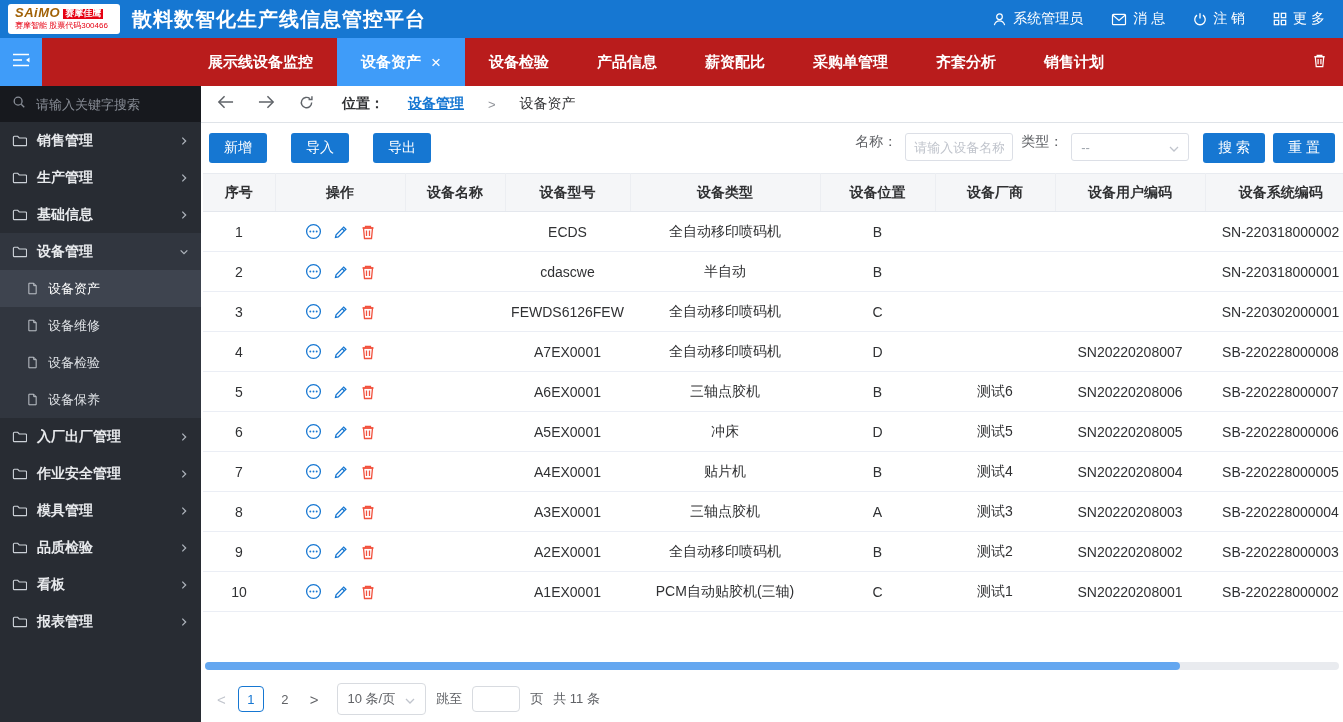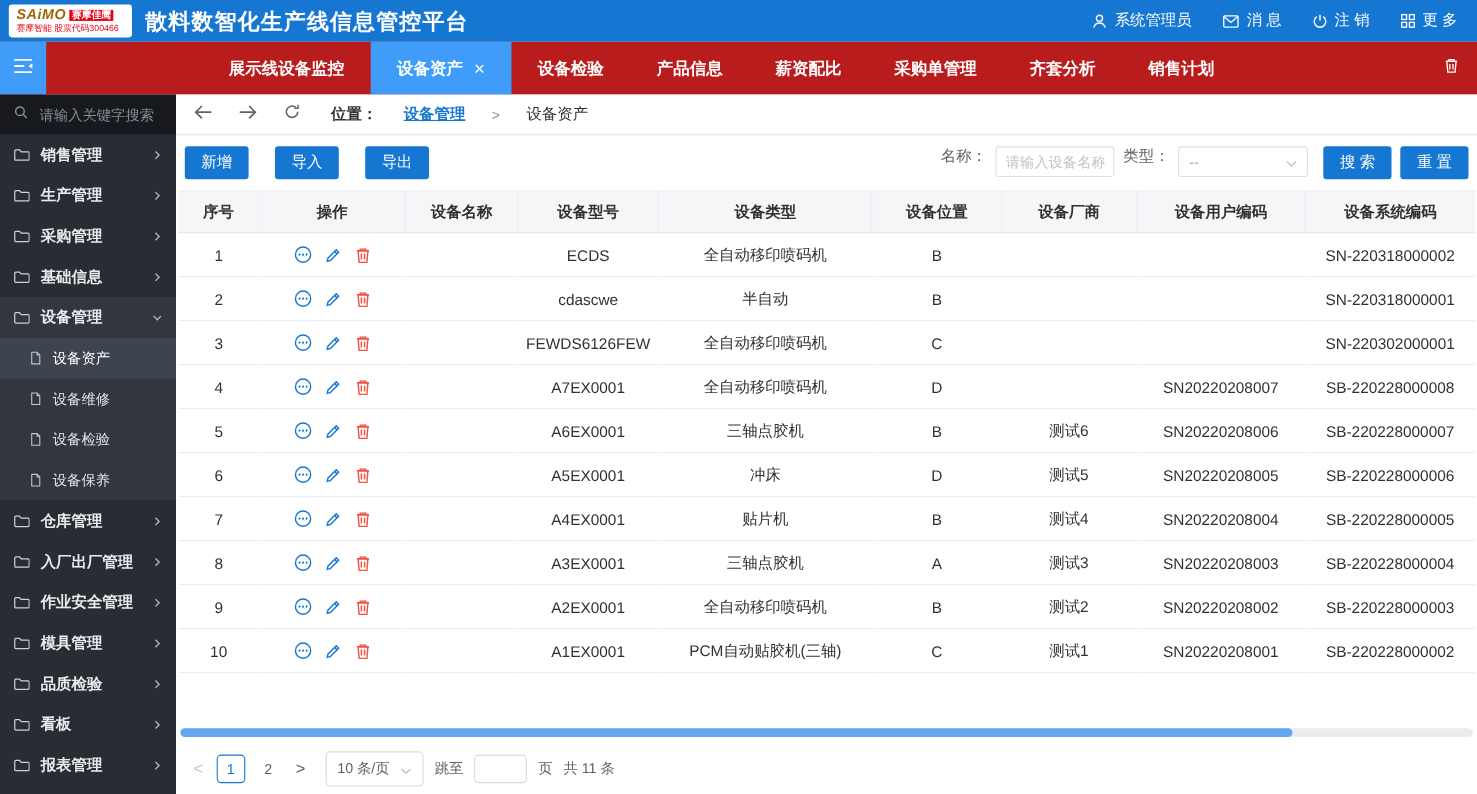--- a/index.html
+++ b/index.html
@@ -28,21 +28,21 @@
   .tab { display:flex; align-items:center; padding:0 24px; color:#fff; font-size:15px; font-weight:600;
          cursor:pointer; white-space:nowrap; }
   .tab.active { background:#3f9cf9; gap:10px; }
   .tab-close { font-size:17px; font-weight:400; line-height:1; }
   .tab-trash { margin-left:auto; display:flex; align-items:center; padding-right:16px; color:#fff; cursor:pointer; }
 
   
   .body { display:flex; height:636px; }
 
   
-  .sidebar { width:160px; background:#282c33; flex-shrink:0; display:flex; flex-direction:column; overflow:hidden; }
+  .sidebar { width:201px; background:#282c33; flex-shrink:0; display:flex; flex-direction:column; overflow:hidden; }
   .side-search { height:36px; background:#17191e; display:flex; align-items:center; gap:8px; padding:0 12px;
                  color:#8a8f98; flex-shrink:0; }
   .side-search input { flex:1; width:100%; background:transparent; border:none; outline:none; color:#cfd3da; font-size:13px;
                        font-family:inherit; }
   .side-search input::placeholder { color:#878c95; }
   .menu { flex:1; overflow:hidden; }
   .menu-item { height:37px; display:flex; align-items:center; gap:10px; padding:0 12px; color:#e8eaed;
                font-size:14px; font-weight:600; cursor:pointer; }
   .menu-item .mi-ico { color:#ccd1d8; display:flex; }
   .menu-item .chev { margin-left:auto; color:#aeb4bc; display:flex; }
@@ -247,33 +247,20 @@
                 <path d="M4 2l4 4-4 4"></path>
               </svg>
     </span>
   </div>
           <div class="menu-item">
     <span class="mi-ico">
       <svg viewBox="0 0 16 16" width="15" height="15" fill="none" stroke="currentColor" stroke-width="1.2">
                 <path d="M1.5 4.5c0-.6.4-1 1-1h3.6l1.6 1.8h6.8c.6 0 1 .4 1 1v6.2c0 .6-.4 1-1 1H2.5c-.6 0-1-.4-1-1V4.5z"></path>
               </svg>
     </span>
-    <span class="mi-label">采购管理</span>
-    <span class="chev">
-      <svg viewBox="0 0 12 12" width="10" height="10" fill="none" stroke="currentColor" stroke-width="1.5">
-                <path d="M4 2l4 4-4 4"></path>
-              </svg>
-    </span>
-  </div>
-          <div class="menu-item">
-    <span class="mi-ico">
-      <svg viewBox="0 0 16 16" width="15" height="15" fill="none" stroke="currentColor" stroke-width="1.2">
-                <path d="M1.5 4.5c0-.6.4-1 1-1h3.6l1.6 1.8h6.8c.6 0 1 .4 1 1v6.2c0 .6-.4 1-1 1H2.5c-.6 0-1-.4-1-1V4.5z"></path>
-              </svg>
-    </span>
     <span class="mi-label">基础信息</span>
     <span class="chev">
       <svg viewBox="0 0 12 12" width="10" height="10" fill="none" stroke="currentColor" stroke-width="1.5">
                 <path d="M4 2l4 4-4 4"></path>
               </svg>
     </span>
   </div>
           <div class="menu-item expanded">
     <span class="mi-ico">
       <svg viewBox="0 0 16 16" width="15" height="15" fill="none" stroke="currentColor" stroke-width="1.2">
@@ -318,33 +305,20 @@
             <div class="sub-item">
     <span class="mi-ico">
       <svg viewBox="0 0 16 16" width="13" height="13" fill="none" stroke="currentColor" stroke-width="1.2">
                   <path d="M3.5 1.5h6l3 3v10h-9v-13z"></path>
                   <path d="M9.5 1.5v3h3"></path>
                 </svg>
     </span>
     <span class="mi-label">设备保养</span>
   </div>
           </div>
-          <div class="menu-item">
-    <span class="mi-ico">
-      <svg viewBox="0 0 16 16" width="15" height="15" fill="none" stroke="currentColor" stroke-width="1.2">
-                <path d="M1.5 4.5c0-.6.4-1 1-1h3.6l1.6 1.8h6.8c.6 0 1 .4 1 1v6.2c0 .6-.4 1-1 1H2.5c-.6 0-1-.4-1-1V4.5z"></path>
-              </svg>
-    </span>
-    <span class="mi-label">仓库管理</span>
-    <span class="chev">
-      <svg viewBox="0 0 12 12" width="10" height="10" fill="none" stroke="currentColor" stroke-width="1.5">
-                <path d="M4 2l4 4-4 4"></path>
-              </svg>
-    </span>
-  </div>
           <div class="menu-item">
     <span class="mi-ico">
       <svg viewBox="0 0 16 16" width="15" height="15" fill="none" stroke="currentColor" stroke-width="1.2">
                 <path d="M1.5 4.5c0-.6.4-1 1-1h3.6l1.6 1.8h6.8c.6 0 1 .4 1 1v6.2c0 .6-.4 1-1 1H2.5c-.6 0-1-.4-1-1V4.5z"></path>
               </svg>
     </span>
     <span class="mi-label">入厂出厂管理</span>
     <span class="chev">
       <svg viewBox="0 0 12 12" width="10" height="10" fill="none" stroke="currentColor" stroke-width="1.5">
                 <path d="M4 2l4 4-4 4"></path>

